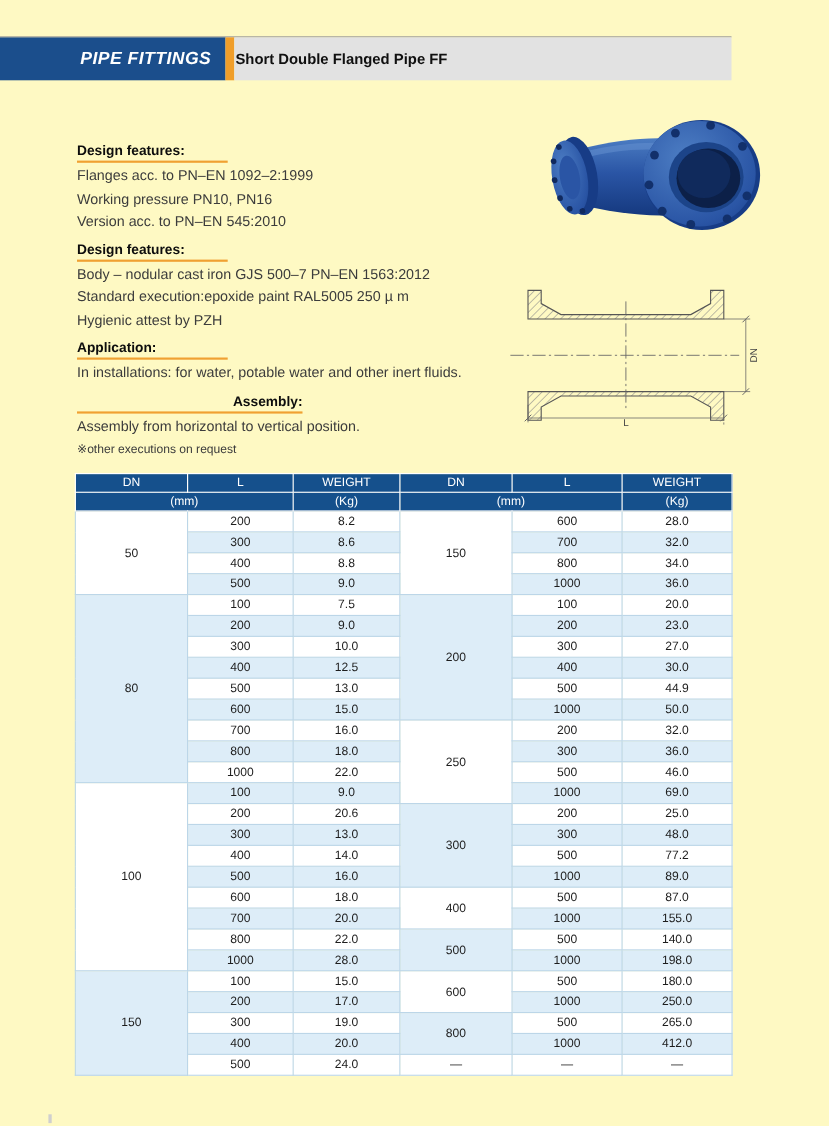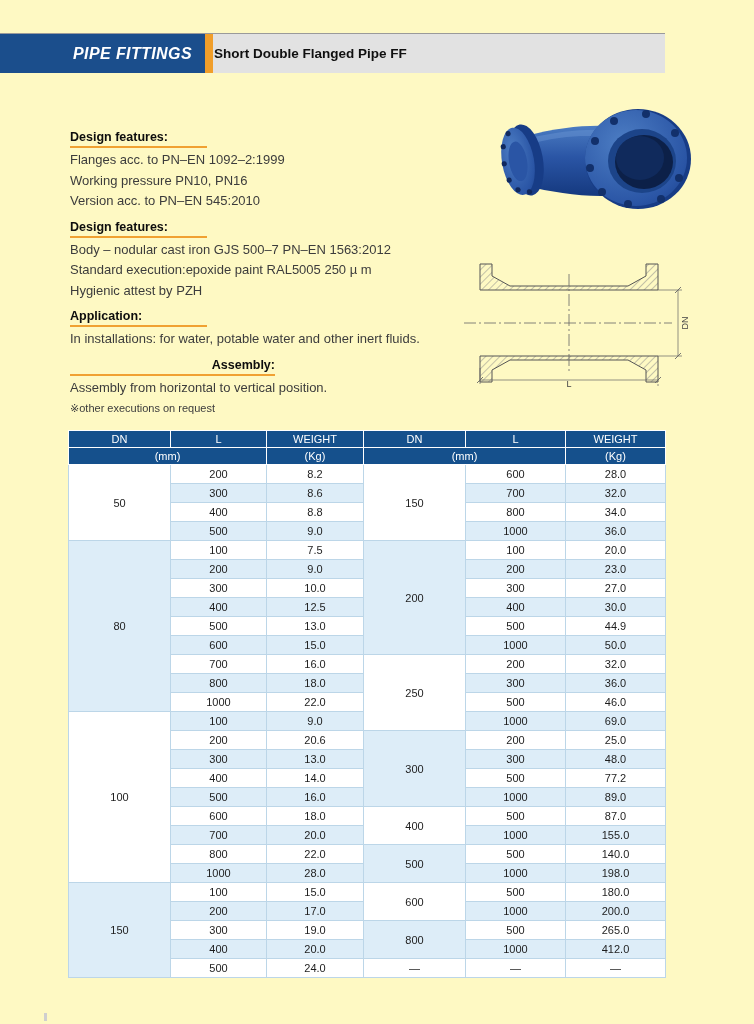--- a/index.html
+++ b/index.html
@@ -309,21 +309,21 @@
           <td class="r0">100</td>
           <td class="r0">15.0</td>
           <td rowspan="2" class="g0">600</td>
           <td class="r0">500</td>
           <td class="r0">180.0</td>
         </tr>
         <tr>
           <td class="r1">200</td>
           <td class="r1">17.0</td>
           <td class="r1">1000</td>
-          <td class="r1">200.0</td>
+          <td class="r1">250.0</td>
         </tr>
         <tr>
           <td class="r0">300</td>
           <td class="r0">19.0</td>
           <td rowspan="2" class="g1">800</td>
           <td class="r0">500</td>
           <td class="r0">265.0</td>
         </tr>
         <tr>
           <td class="r1">400</td>

